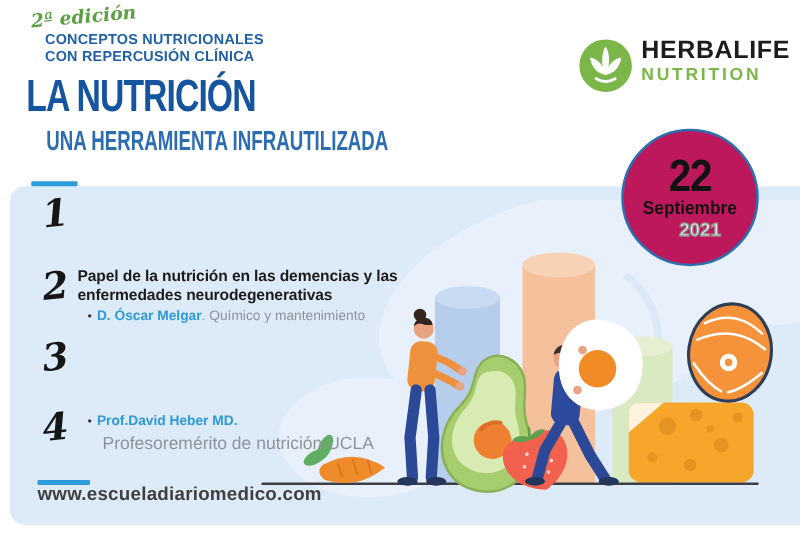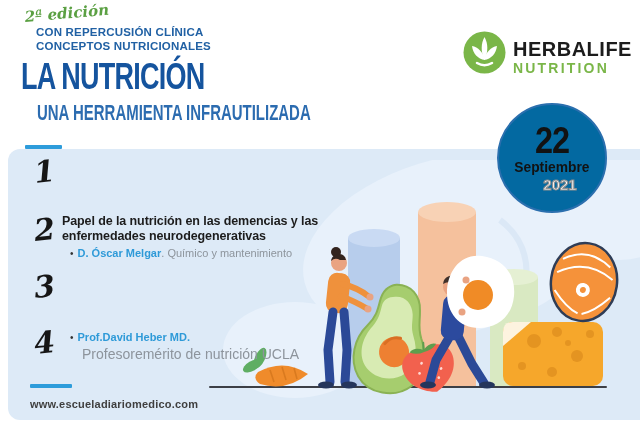--- a/index.html
+++ b/index.html
@@ -15,29 +15,29 @@
   .main-title{position:absolute;left:21px;top:56px;color:#15549e;font-weight:bold;
           font-size:36px;letter-spacing:-1px;transform:scaleX(.75);transform-origin:left top;
           white-space:nowrap;}
   .sub-title{position:absolute;left:37px;top:100px;color:#2c6cb0;font-weight:bold;
           font-size:22px;transform:scaleX(.68);transform-origin:left top;white-space:nowrap;}
   .dash{position:absolute;background:#2d9cdb;height:4px;border-radius:1px;z-index:4;}
   .dash-top{left:25px;top:145px;width:37px;}
   .dash-bottom{left:30px;top:384px;width:42px;}
 
   
-  .logo{position:absolute;left:462px;top:30px;display:flex;align-items:flex-end;z-index:2;}
+  .logo{position:absolute;left:462px;top:30px;display:flex;align-items:flex-start;z-index:2;}
   .logo-mark{width:45px;height:45px;flex:0 0 auto;}
   .logo-text{margin-left:6px;line-height:1;}
   .logo-brand{font-size:20px;font-weight:bold;color:#1c1c1c;letter-spacing:.5px;}
   .logo-division{font-size:14px;font-weight:bold;color:#7ab648;letter-spacing:2.2px;margin-top:2px;}
 
   
   .badge{position:absolute;left:497px;top:103px;width:106px;height:106px;border-radius:50%;
-         background:#0369a1;border:2.5px solid #2b6fae;z-index:5;display:flex;flex-direction:column;
+         background:#be185d;border:2.5px solid #2b6fae;z-index:5;display:flex;flex-direction:column;
          align-items:center;justify-content:center;text-align:center;}
   .badge-day{font-size:36px;font-weight:bold;color:#121212;letter-spacing:-1px;
              transform:scaleX(.9);line-height:34px;}
   .badge-month{font-size:15px;font-weight:bold;color:#121212;transform:scaleX(.92);line-height:18px;}
   .badge-year{font-size:15px;font-weight:bold;color:#ffffff;-webkit-text-stroke:1.1px #8f8f8f;
               line-height:17px;margin-left:16px;}
 
   
   .panel{position:absolute;left:8px;top:149px;width:632px;height:271px;background:#ddeaf7;
          border-radius:12px 0 0 12px;z-index:1;}
@@ -49,35 +49,35 @@
        font-weight:bold;font-size:30px;color:#161616;transform:rotate(-6deg);}
   .item-body{margin-left:28px;width:292px;}
   .item-title{font-size:12.5px;font-weight:bold;color:#1c1c1c;line-height:14.5px;
               letter-spacing:-.1px;}
   .speaker-line{margin-top:4px;margin-left:8px;font-size:11px;line-height:13px;}
   .blt{color:#333;margin-right:4px;font-size:10px;}
   .speaker{color:#2e9ad8;font-weight:bold;}
   .role{color:#8d949c;}
   .role-block{display:block;margin-left:12px;margin-top:4px;color:#8d949c;font-size:14px;}
 
-  .website{position:absolute;left:30px;top:398px;font-size:11px;font-weight:bold;
+  .website{position:absolute;left:30px;top:387px;font-size:15px;font-weight:bold;
            color:#3f3f3f;letter-spacing:.2px;z-index:3;}
 
   
   .illustration{position:absolute;left:200px;top:160px;width:440px;height:240px;z-index:2;}
 </style>
 </head>
 <body>
 
 <div class="page">
 
   <div class="edition">2ª edición</div>
   <div class="kicker">
+    <div>CONCEPTOS NUTRICIONALES</div>
     <div>CON REPERCUSIÓN CLÍNICA</div>
-    <div>CONCEPTOS NUTRICIONALES</div>
   </div>
   <div class="main-title">LA NUTRICIÓN</div>
   <div class="sub-title">UNA HERRAMIENTA INFRAUTILIZADA</div>
   <div class="dash dash-top"></div>
 
   <div class="logo">
     <svg class="logo-mark" viewBox="0 0 45 45">
       <circle cx="22.5" cy="22.5" r="21" fill="#7ab648"></circle>
       <path d="M22.5 7 C26 13 26.5 22 22.5 30 C18.5 22 19 13 22.5 7 Z" fill="#ffffff"></path>
       <path d="M10 16 C16 17 21 22 23 30 C15.5 29 11 23.5 10 16 Z" fill="#ffffff"></path>

